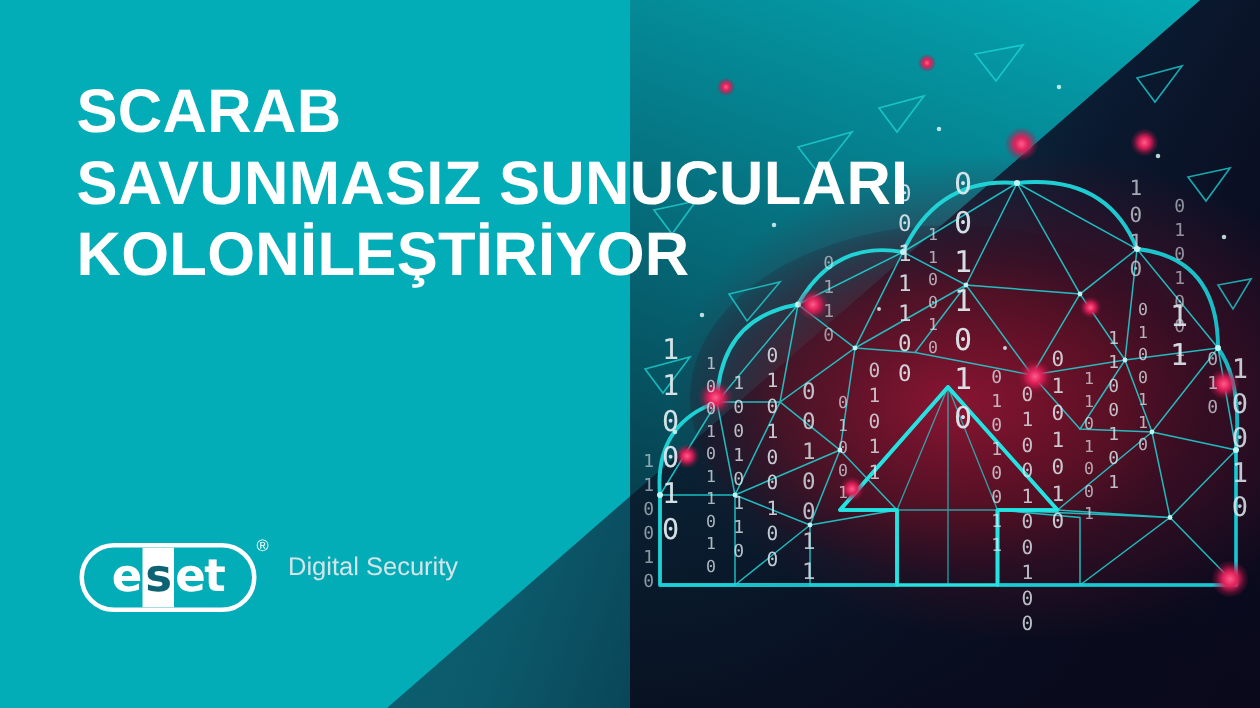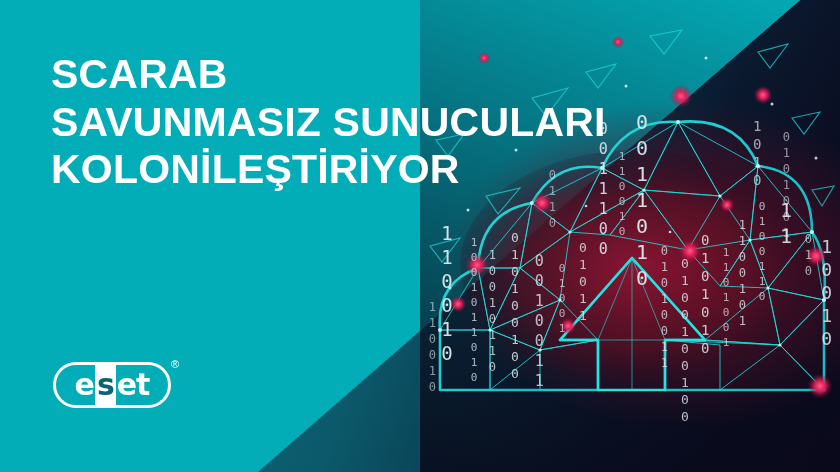--- a/index.html
+++ b/index.html
@@ -237,16 +237,17 @@
         <div class="eset-letters">
           <span class="el">e</span>
           <span class="el el-box">s</span>
           <span class="el">e</span>
           <span class="el">t</span>
         </div>
       </div>
       <span class="reg">®</span>
     </div>
     <div class="tagline">
+      <div class="tag-1">Digital Security</div>
     </div>
   </div>
 
 </div>
 
 </body></html>

